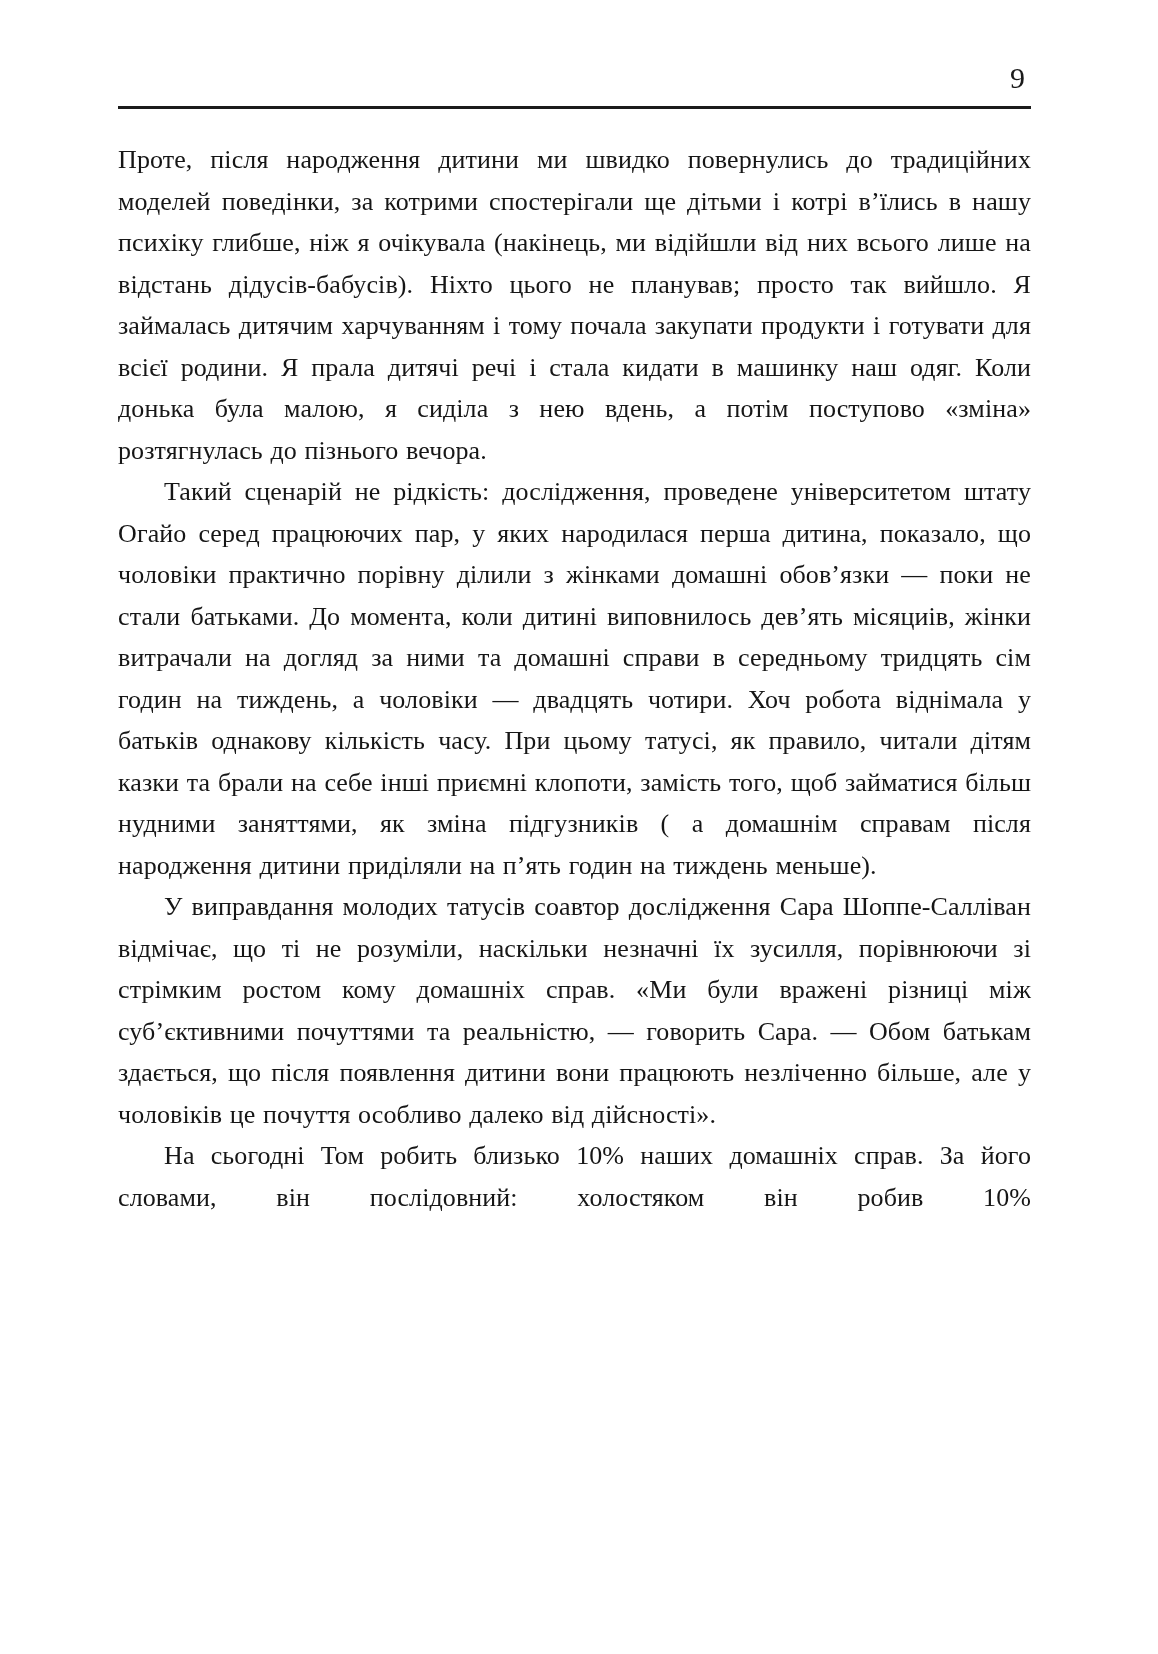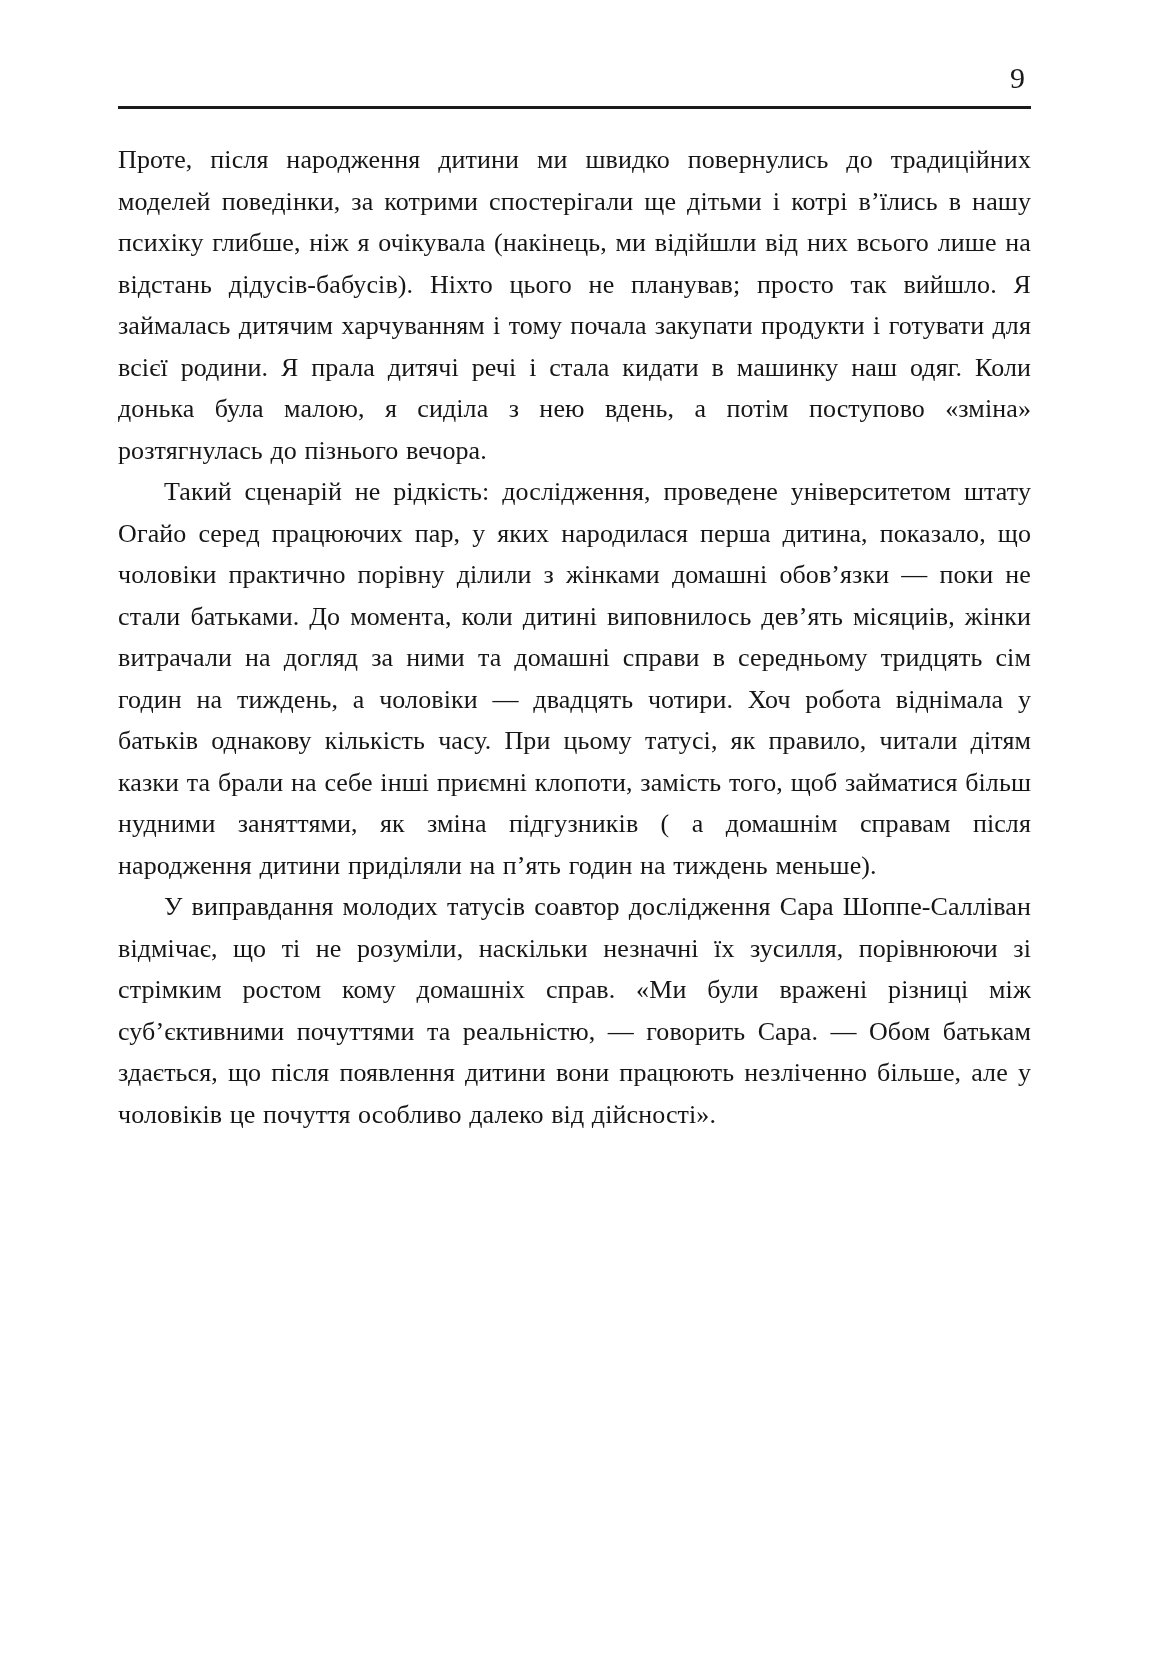--- a/index.html
+++ b/index.html
@@ -66,14 +66,15 @@
   <header class="page-header">
     <div class="page-number">9</div>
     <hr class="header-rule">
   </header>
 
   <article class="body-text" id="paragraph-container">
 
   <p>Проте, після народження дитини ми швидко повернулись до традиційних моделей поведінки, за котрими спостерігали ще дітьми і котрі в’їлись в нашу психіку глибше, ніж я очікувала (накінець, ми відійшли від них всього лише на відстань дідусів-бабусів). Ніхто цього не планував; просто так вийшло. Я займалась дитячим харчуванням і тому почала закупати продукти і готувати для всієї родини. Я прала дитячі речі і стала кидати в машинку наш одяг. Коли донька була малою, я сиділа з нею вдень, а потім поступово «зміна» розтягнулась до пізнього вечора.</p>
       <p class="indent">Такий сценарій не рідкість: дослідження, проведене університетом штату Огайо серед працюючих пар, у яких народилася перша дитина, показало, що чоловіки практично порівну ділили з жінками домашні обов’язки — поки не стали батьками. До момента, коли дитині виповнилось дев’ять місяциів, жінки витрачали на догляд за ними та домашні справи в середньому тридцять сім годин на тиждень, а чоловіки — двадцять чотири. Хоч робота віднімала у батьків однакову кількість часу. При цьому татусі, як правило, читали дітям казки та брали на себе інші приємні клопоти, замість того, щоб займатися більш нудними заняттями, як зміна підгузників ( а домашнім справам після народження дитини приділяли на п’ять годин на тиждень меньше).</p>
       <p class="indent">У виправдання молодих татусів соавтор дослідження Сара Шоппе-Салліван відмічає, що ті не розуміли, наскільки незначні їх зусилля, порівнюючи зі стрімким ростом кому домашніх справ. «Ми були вражені різниці між суб’єктивними почуттями та реальністю, — говорить Сара. — Обом батькам здається, що після появлення дитини вони працюють незліченно більше, але у чоловіків це почуття особливо далеко від дійсності».</p>
+      <p class="indent justify-last">На сьогодні Том робить близько 10% наших домашніх справ. За його словами, він послідовний: холостяком він робив 10%</p>
     </article>
 </div>
 
 </body></html>

